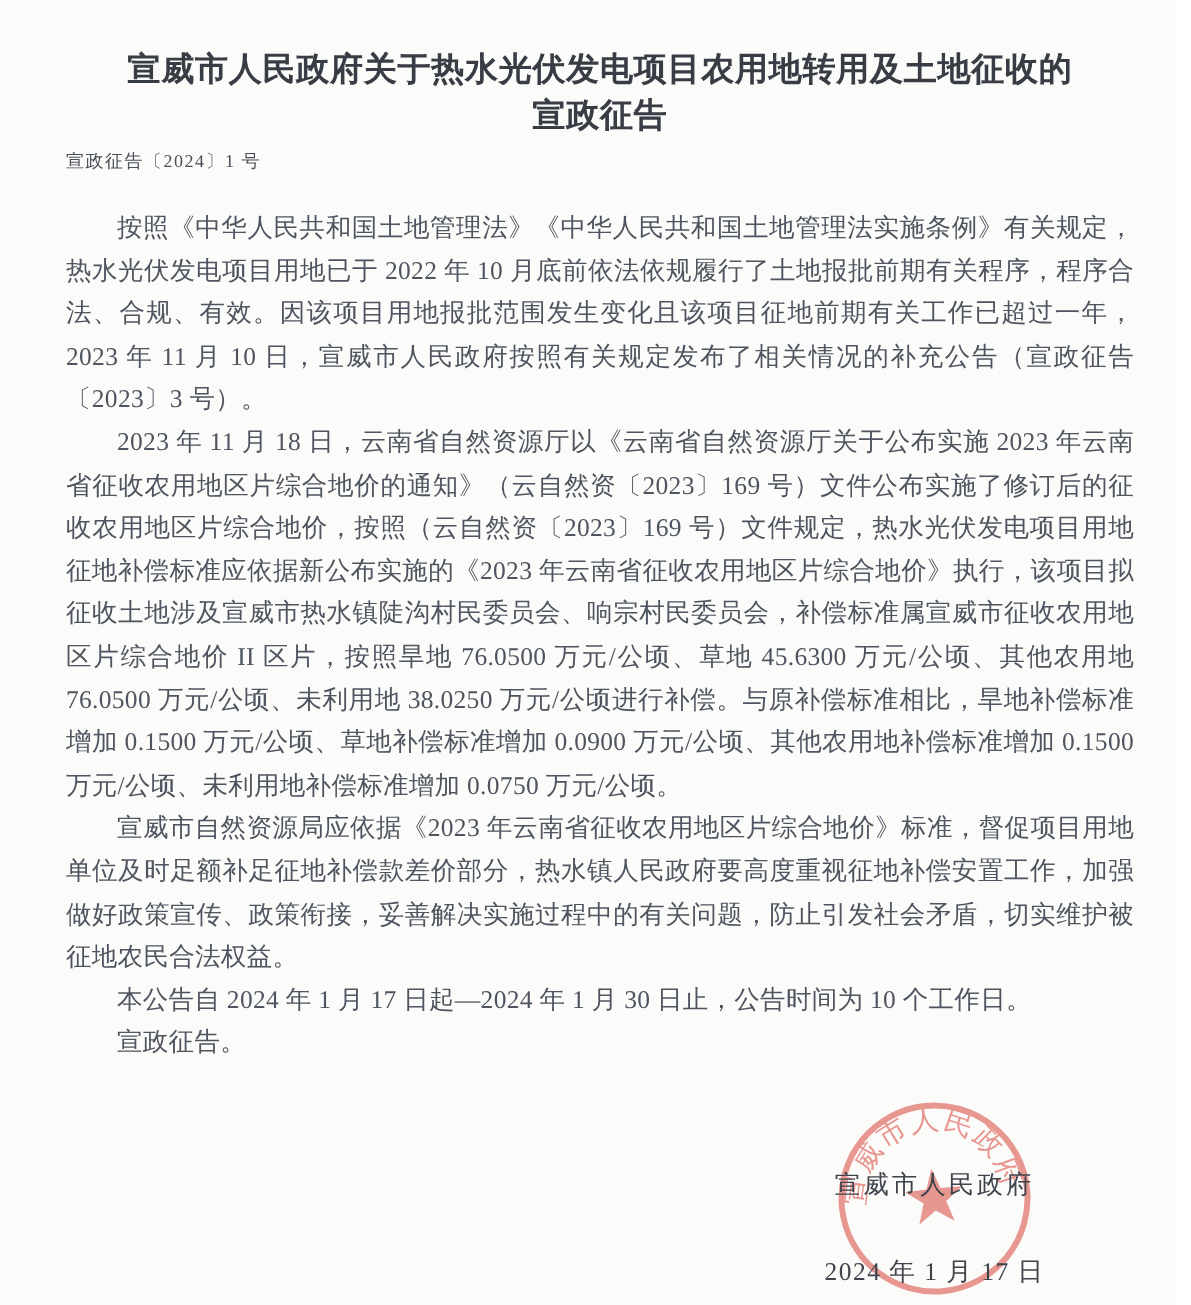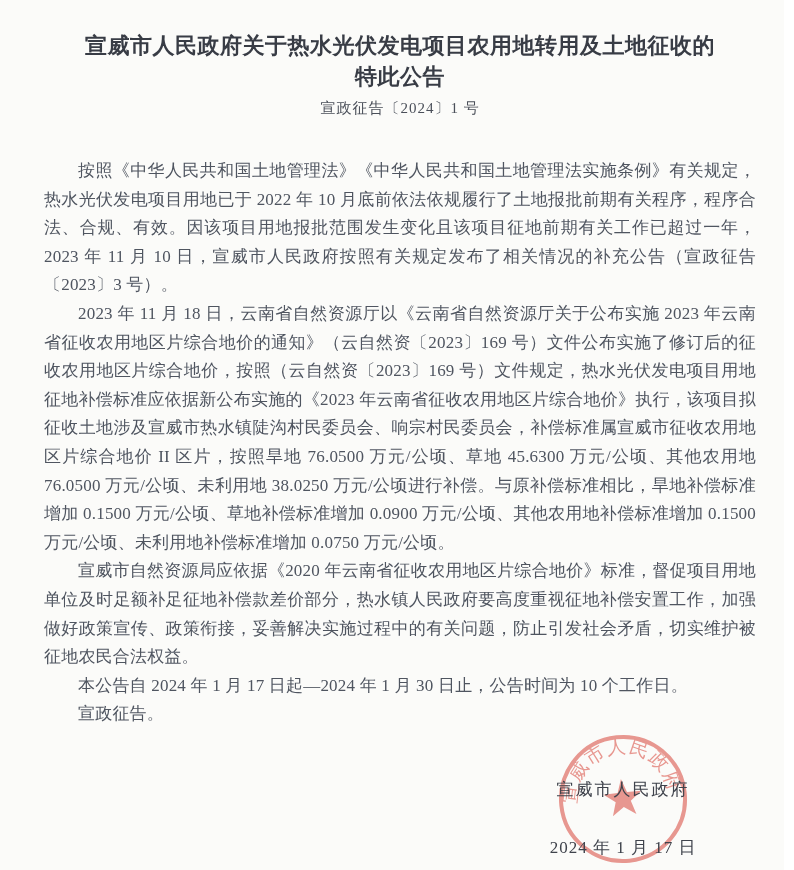--- a/index.html
+++ b/index.html
@@ -26,27 +26,27 @@
     margin: 30px 0 0 0;
     text-align: center;
     font-size: 22px;
     line-height: 31px;
     font-weight: bold;
     color: #383c45;
     letter-spacing: 0.5px;
   }
   .doc-number {
     margin-top: 7px;
-    text-align: center;
-    font-size: 15px;
+    text-align: left;
+    font-size: 12px;
     color: #4a4f59;
     letter-spacing: 1px;
   }
   .body-text {
-    margin-top: 39px;
+    margin-top: 22px;
   }
   .body-text p {
     margin: 0;
     font-size: 17px;
     line-height: 28.6px;
     text-align: justify;
     text-indent: 2em;
     letter-spacing: 0.2px;
   }
   .signature-block {
@@ -81,29 +81,29 @@
 </style>
 </head>
 <body>
 
 <div class="page">
 
   <div class="content">
 
     <h1 class="doc-title">
       <div>宣威市人民政府关于热水光伏发电项目农用地转用及土地征收的</div>
-      <div>特此公告</div>
+      <div>宣政征告</div>
     </h1>
 
     <div class="doc-number">宣政征告〔2024〕1 号</div>
 
     <div class="body-text">
       <p>按照《中华人民共和国土地管理法》《中华人民共和国土地管理法实施条例》有关规定，热水光伏发电项目用地已于 2022 年 10 月底前依法依规履行了土地报批前期有关程序，程序合法、合规、有效。因该项目用地报批范围发生变化且该项目征地前期有关工作已超过一年，2023 年 11 月 10 日，宣威市人民政府按照有关规定发布了相关情况的补充公告（宣政征告〔2023〕3 号）。</p>
       <p>2023 年 11 月 18 日，云南省自然资源厅以《云南省自然资源厅关于公布实施 2023 年云南省征收农用地区片综合地价的通知》（云自然资〔2023〕169 号）文件公布实施了修订后的征收农用地区片综合地价，按照（云自然资〔2023〕169 号）文件规定，热水光伏发电项目用地征地补偿标准应依据新公布实施的《2023 年云南省征收农用地区片综合地价》执行，该项目拟征收土地涉及宣威市热水镇陡沟村民委员会、响宗村民委员会，补偿标准属宣威市征收农用地区片综合地价 II 区片，按照旱地 76.0500 万元/公顷、草地 45.6300 万元/公顷、其他农用地 76.0500 万元/公顷、未利用地 38.0250 万元/公顷进行补偿。与原补偿标准相比，旱地补偿标准增加 0.1500 万元/公顷、草地补偿标准增加 0.0900 万元/公顷、其他农用地补偿标准增加 0.1500 万元/公顷、未利用地补偿标准增加 0.0750 万元/公顷。</p>
-      <p>宣威市自然资源局应依据《2020 年云南省征收农用地区片综合地价》标准，督促项目用地单位及时足额补足征地补偿款差价部分，热水镇人民政府要高度重视征地补偿安置工作，加强做好政策宣传、政策衔接，妥善解决实施过程中的有关问题，防止引发社会矛盾，切实维护被征地农民合法权益。</p>
+      <p>宣威市自然资源局应依据《2023 年云南省征收农用地区片综合地价》标准，督促项目用地单位及时足额补足征地补偿款差价部分，热水镇人民政府要高度重视征地补偿安置工作，加强做好政策宣传、政策衔接，妥善解决实施过程中的有关问题，防止引发社会矛盾，切实维护被征地农民合法权益。</p>
       <p>本公告自 2024 年 1 月 17 日起—2024 年 1 月 30 日止，公告时间为 10 个工作日。</p>
       <p>宣政征告。</p>
     </div>
 
   </div>
 
   <svg class="seal" viewBox="0 0 170 170" aria-hidden="true">
     <circle cx="85" cy="85" r="62" fill="none" stroke="#dc5a50" stroke-width="4"></circle>
     <defs>
       <path id="sealArc" d="M 39,85 A 46,46 0 0 1 131,85" fill="none"></path>

